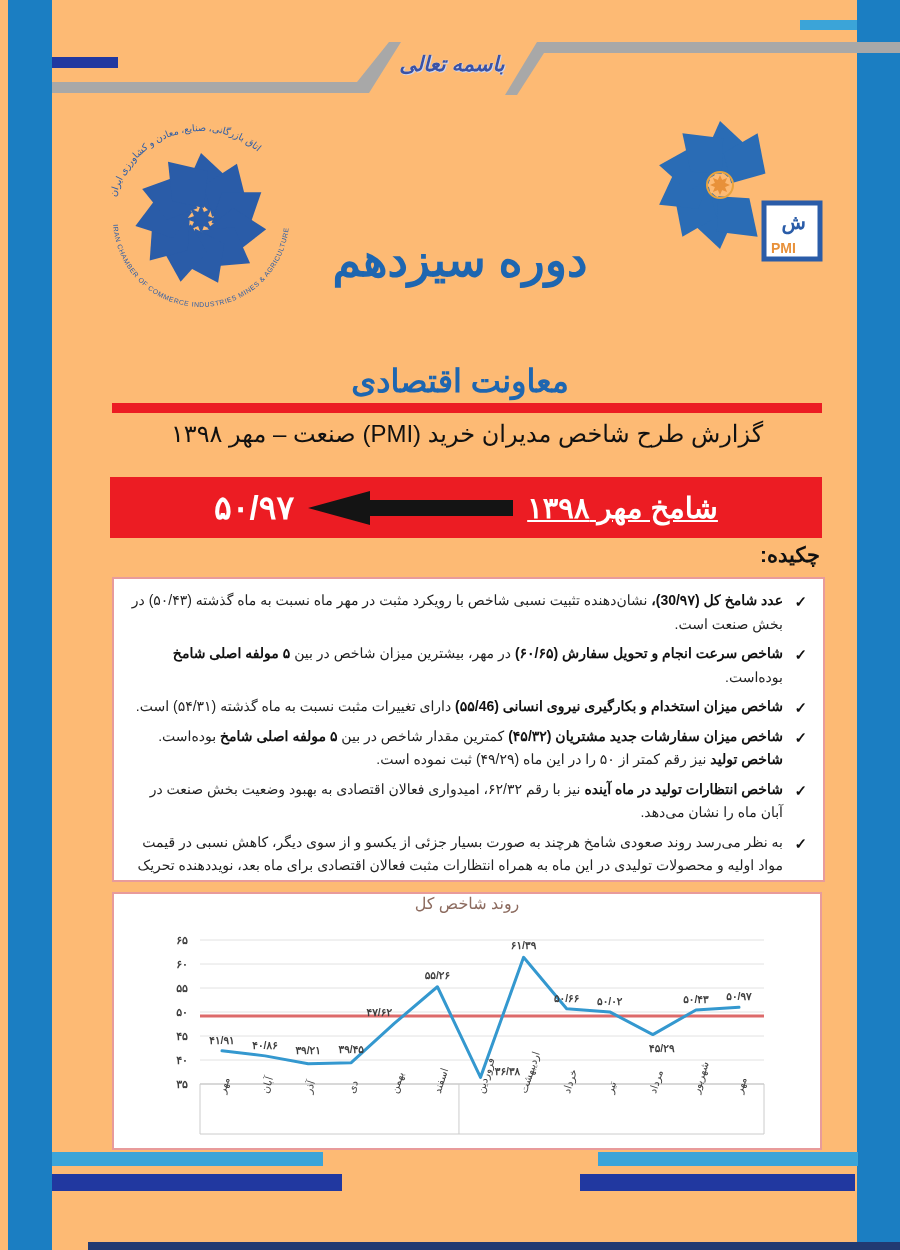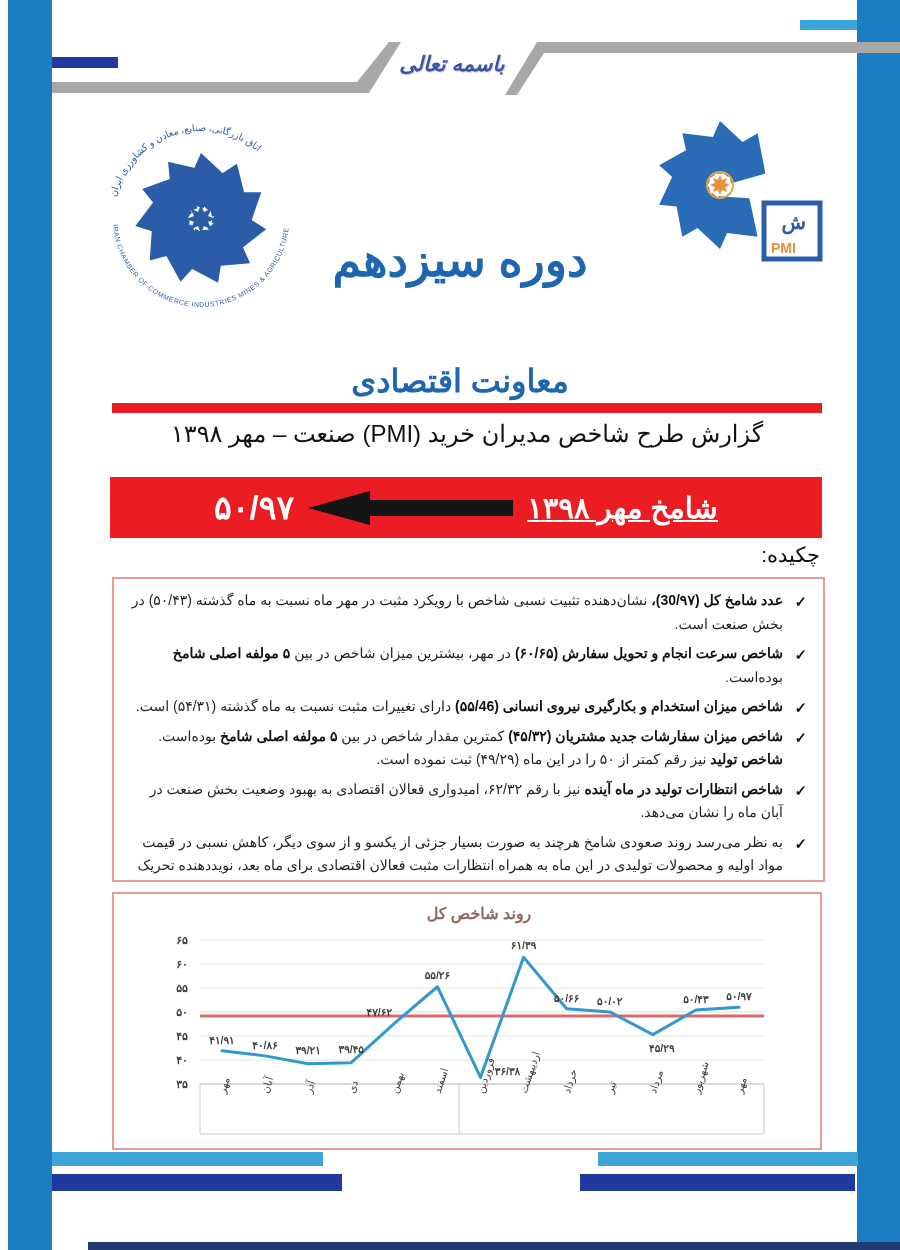--- a/index.html
+++ b/index.html
@@ -1,16 +1,16 @@
 <!DOCTYPE html>
 <html lang="fa"><head>
 <meta charset="utf-8">
 <style>
   html,body{margin:0;padding:0;background:#e9e9e9;}
-  .page{position:relative;width:900px;height:1250px;background:#ffffff;overflow:hidden;
+  .page{position:relative;width:900px;height:1250px;background:#fdba74;overflow:hidden;
         font-family:"Liberation Sans",sans-serif;margin:0 auto;}
   .abs{position:absolute;}
   
   .vbar{position:absolute;top:0;height:1250px;background:#1b7ec2;}
   .navy{background:#2138a0;}
   .lblue{background:#3ba4d8;}
   .bottomstrip{position:absolute;background:#223a72;}
   
   .bismillah{position:absolute;left:392px;top:52px;width:120px;text-align:center;
     font-size:21px;font-weight:bold;font-style:italic;color:#3b52a5;
@@ -20,32 +20,32 @@
   .t1{top:233px;font-size:46px;}
   .t2{top:297px;font-size:38px;}
   .t3{top:362px;font-size:32px;}
   .redbar{position:absolute;left:112px;width:710px;background:#ec1c23;}
   .report-title{position:absolute;left:112px;top:420px;width:710px;text-align:center;
     font-size:24px;font-weight:400;color:#111;direction:rtl;}
   .banner{position:absolute;left:110px;top:477px;width:712px;height:61px;background:#ec1c23;
     display:flex;direction:rtl;align-items:center;justify-content:center;gap:14px;color:#fff;}
   .banner .lbl{font-size:29px;font-weight:bold;text-decoration:underline;}
   .banner .val{font-size:33px;font-weight:bold;}
-  .abstract-h{position:absolute;right:80px;top:543px;font-size:21px;font-weight:normal;color:#111;direction:rtl;}
+  .abstract-h{position:absolute;right:80px;top:543px;font-size:21px;font-weight:bold;color:#111;direction:rtl;}
   .abstract-box{position:absolute;left:112px;top:577px;width:713px;height:305px;box-sizing:border-box;
     border:2px solid #e89b9b;background:#fff;padding:10px 14px 8px 12px;direction:rtl;overflow:hidden;}
   .abs-item{position:relative;padding-right:26px;margin-bottom:6px;font-size:14px;line-height:1.68;
     color:#222;text-align:right;}
   .abs-item .check{position:absolute;right:2px;top:0;font-weight:bold;color:#111;font-size:15px;}
   .abs-item b{color:#111;}
   
   .chart-box{position:absolute;left:112px;top:892px;width:710px;height:258px;box-sizing:border-box;
     border:2px solid #e89b9b;background:#fff;}
-  .chart-title{position:absolute;top:10px;left:0;width:100%;text-align:center;font-size:16px;
-    font-weight:bold;color:#8c6b5f;direction:rtl;margin-left:12px;}
+  .chart-title{position:absolute;top:0;left:0;width:100%;text-align:center;font-size:16px;
+    font-weight:normal;color:#8c6b5f;direction:rtl;}
   .chart-svg{position:absolute;left:8px;top:34px;}
   .ytick{font-size:11px;font-weight:bold;fill:#3f3f3f;}
   .dlabel{font-size:10.5px;font-weight:bold;fill:#3f3f3f;}
   .cat{font-size:10.5px;fill:#404040;}
   
   .logo-left{position:absolute;left:95px;top:110px;}
   .logo-right{position:absolute;left:638px;top:113px;}
 </style>
 </head>
 <body>

